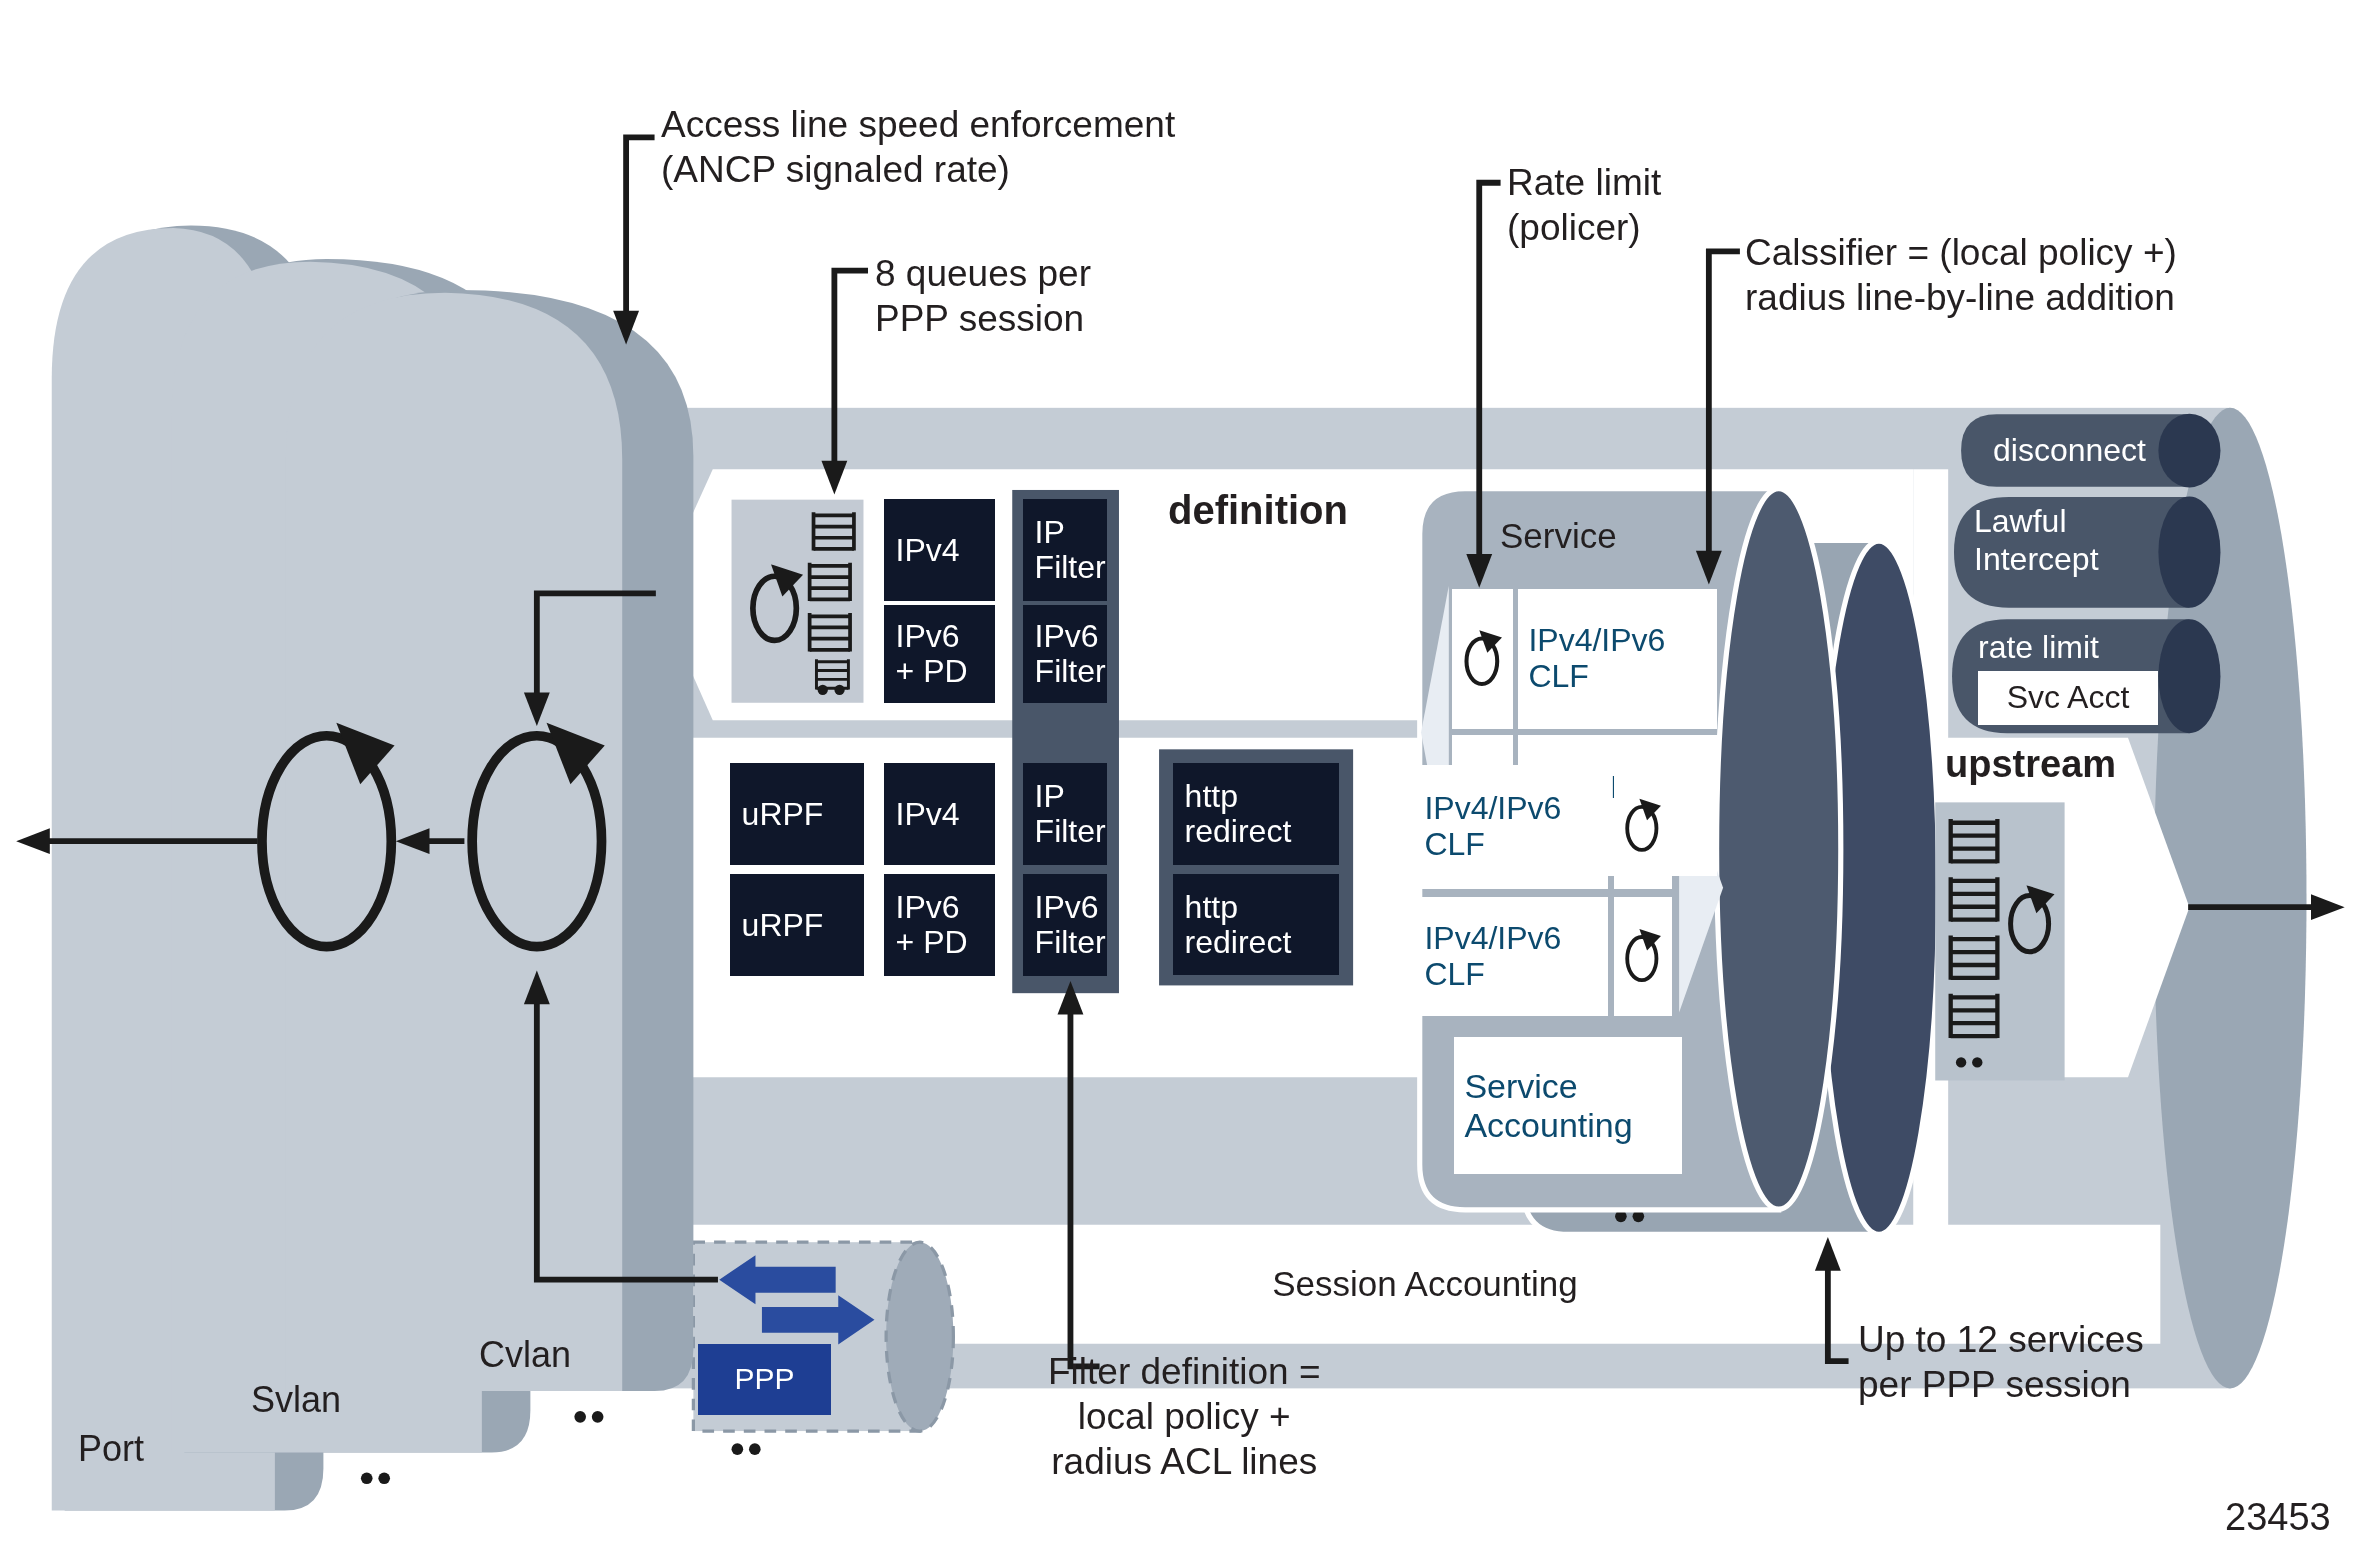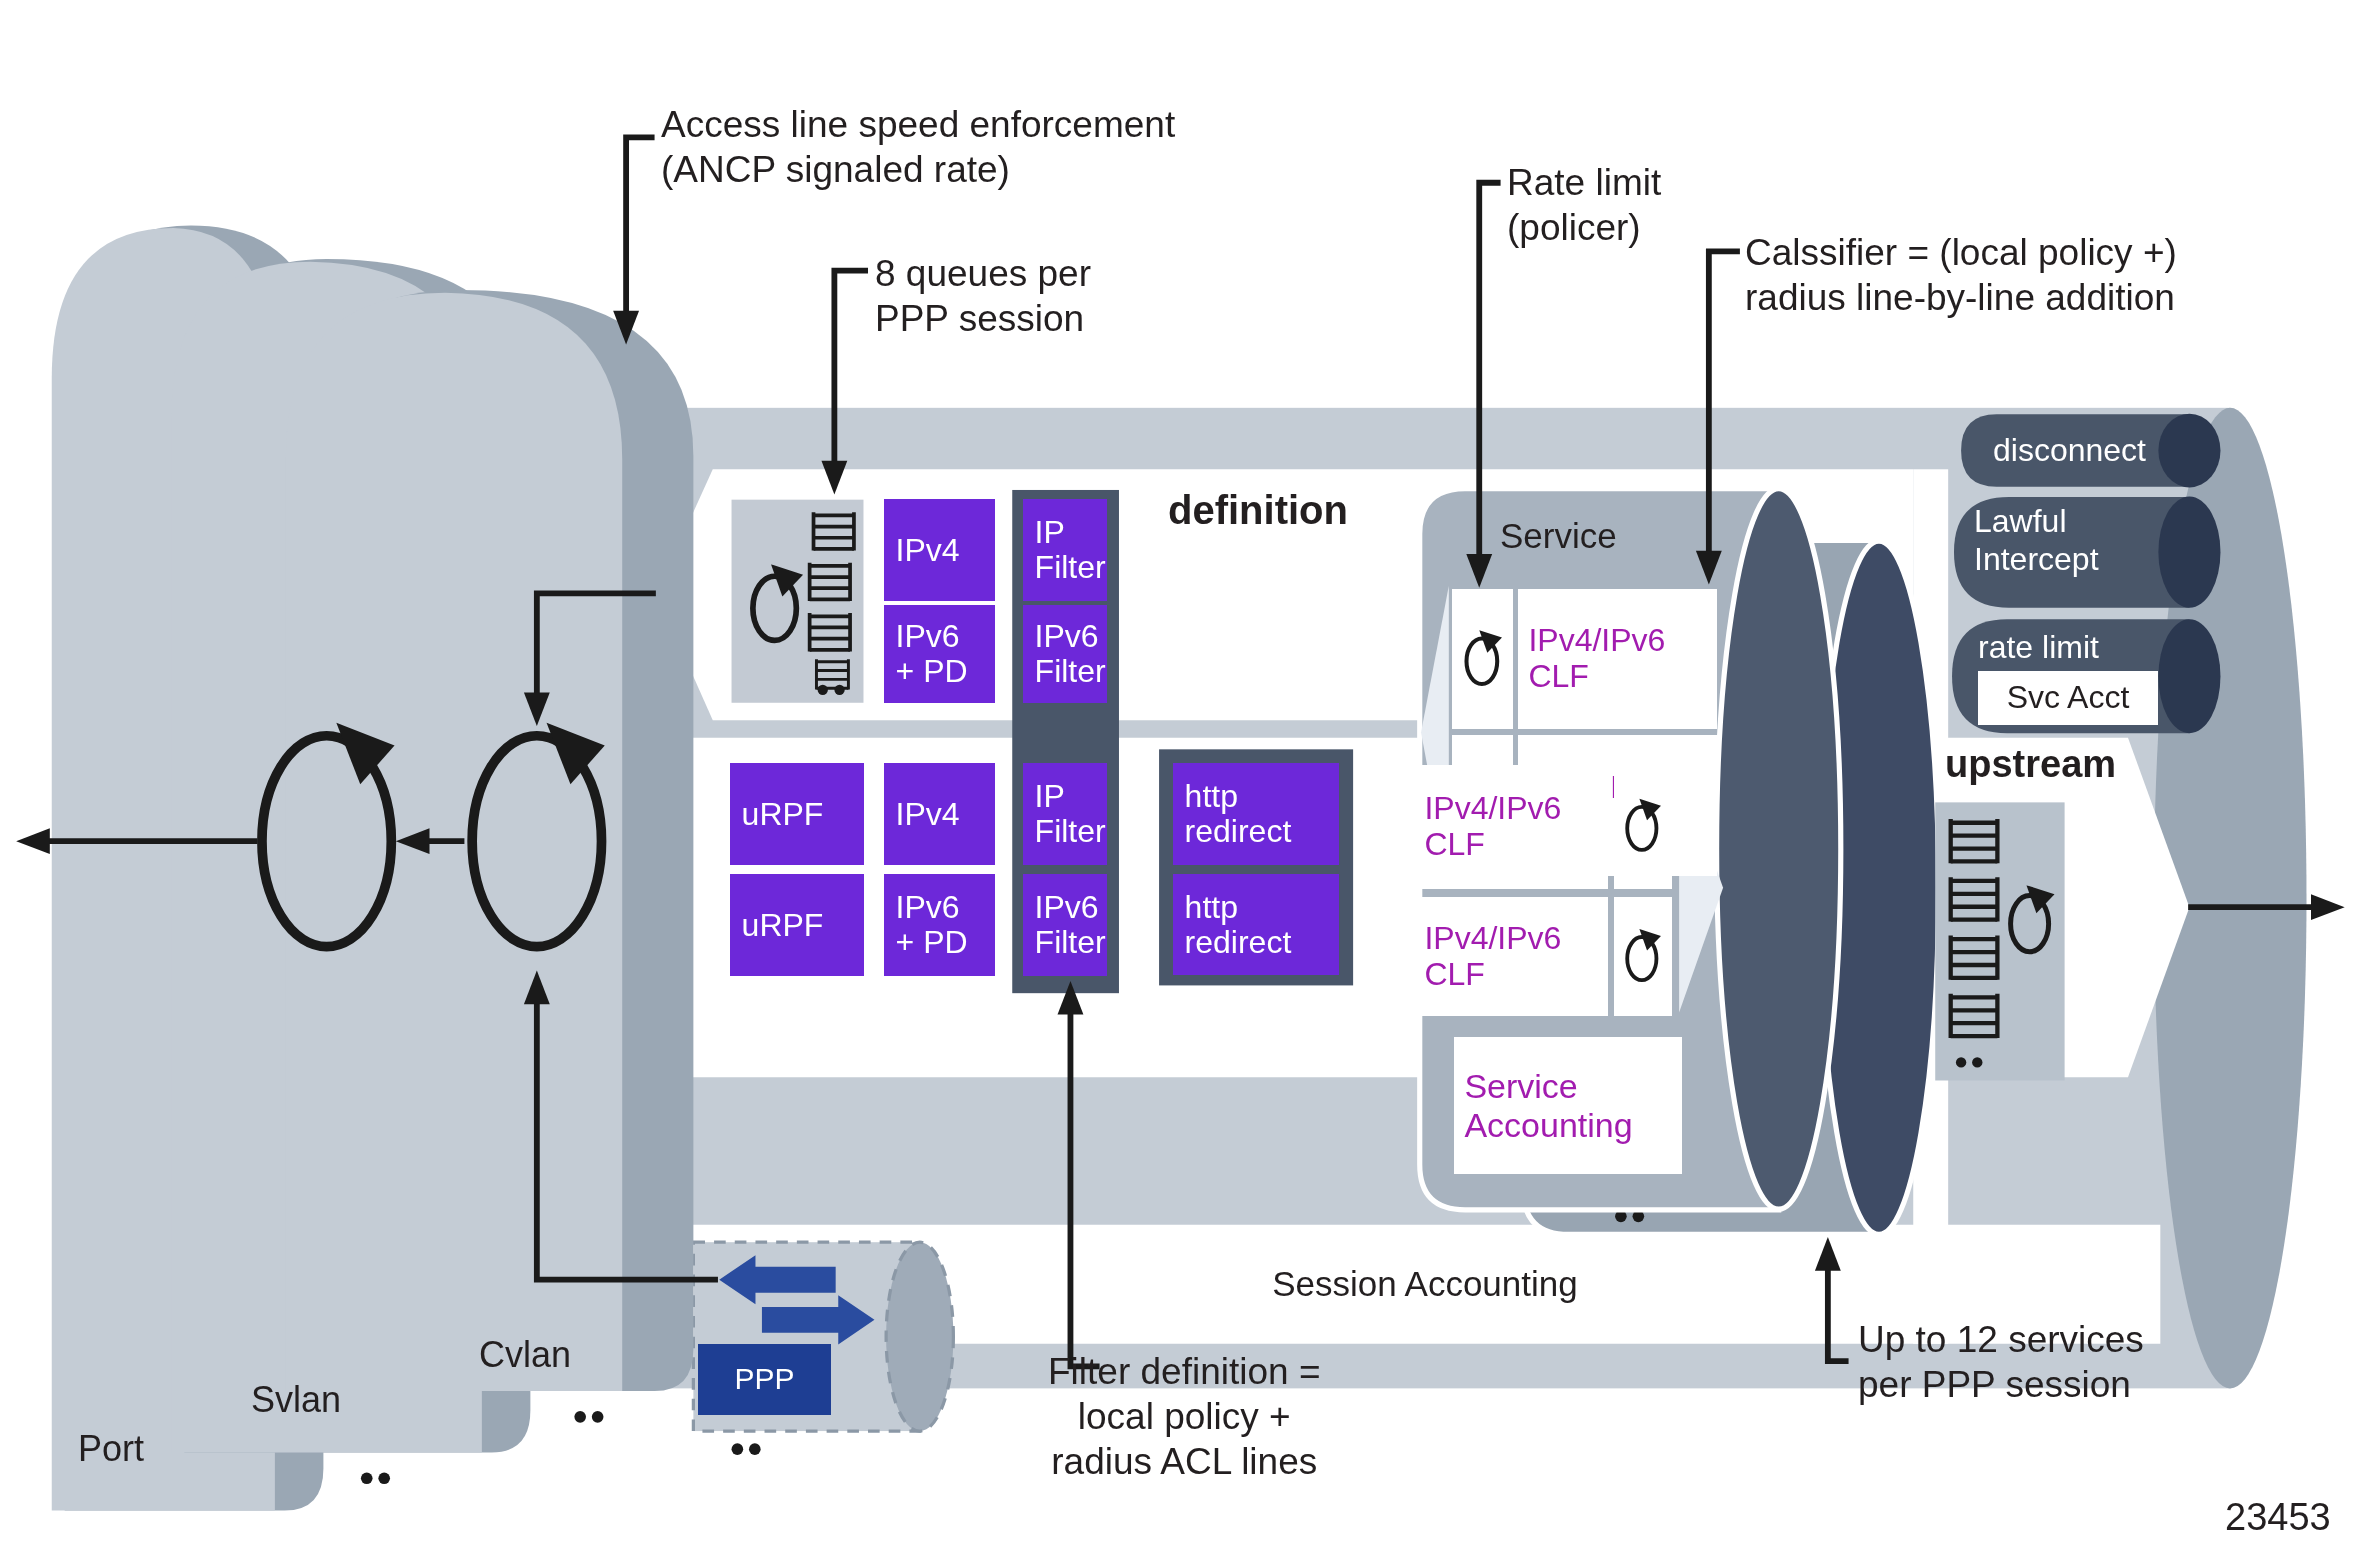--- a/index.html
+++ b/index.html
@@ -5,25 +5,25 @@
   html,body{margin:0;padding:0;background:#fff;}
   #stage{
     position:relative;width:2377px;height:1553px;background:#ffffff;overflow:hidden;
     font-family:"Liberation Sans","DejaVu Sans",sans-serif;color:#231f20;padding-left:20px;
   }
   #shapes{position:absolute;left:0;top:0;}
   .abs{position:absolute;white-space:pre-line;line-height:1.22;}
   .ann{font-size:37px;}
   .flowlbl{font-weight:bold;font-size:40px;}
   .cyanblk{
-    position:absolute;background:#6d28d9;color:#ffffff;font-size:32px;line-height:1.08;
+    position:absolute;background:#0f172a;color:#ffffff;font-size:32px;line-height:1.08;
     display:flex;align-items:center;padding-left:11.6px;box-sizing:border-box;white-space:pre-line;
   }
   .whitebox{
-    position:absolute;background:#ffffff;color:#a21caf;font-size:32px;line-height:1.12;
+    position:absolute;background:#ffffff;color:#0c4a6e;font-size:32px;line-height:1.12;
     display:flex;align-items:center;padding-left:10.4px;box-sizing:border-box;white-space:pre-line;
   }
   .circlebox{position:absolute;background:#ffffff;display:flex;align-items:center;justify-content:center;}
   .circlebox svg{width:72%;height:72%;}
   .cyllbl{position:absolute;color:#ffffff;font-size:32px;line-height:1.18;white-space:pre-line;}
   .namelbl{position:absolute;font-size:36px;}
 </style>
 </head>
 <body>
 

